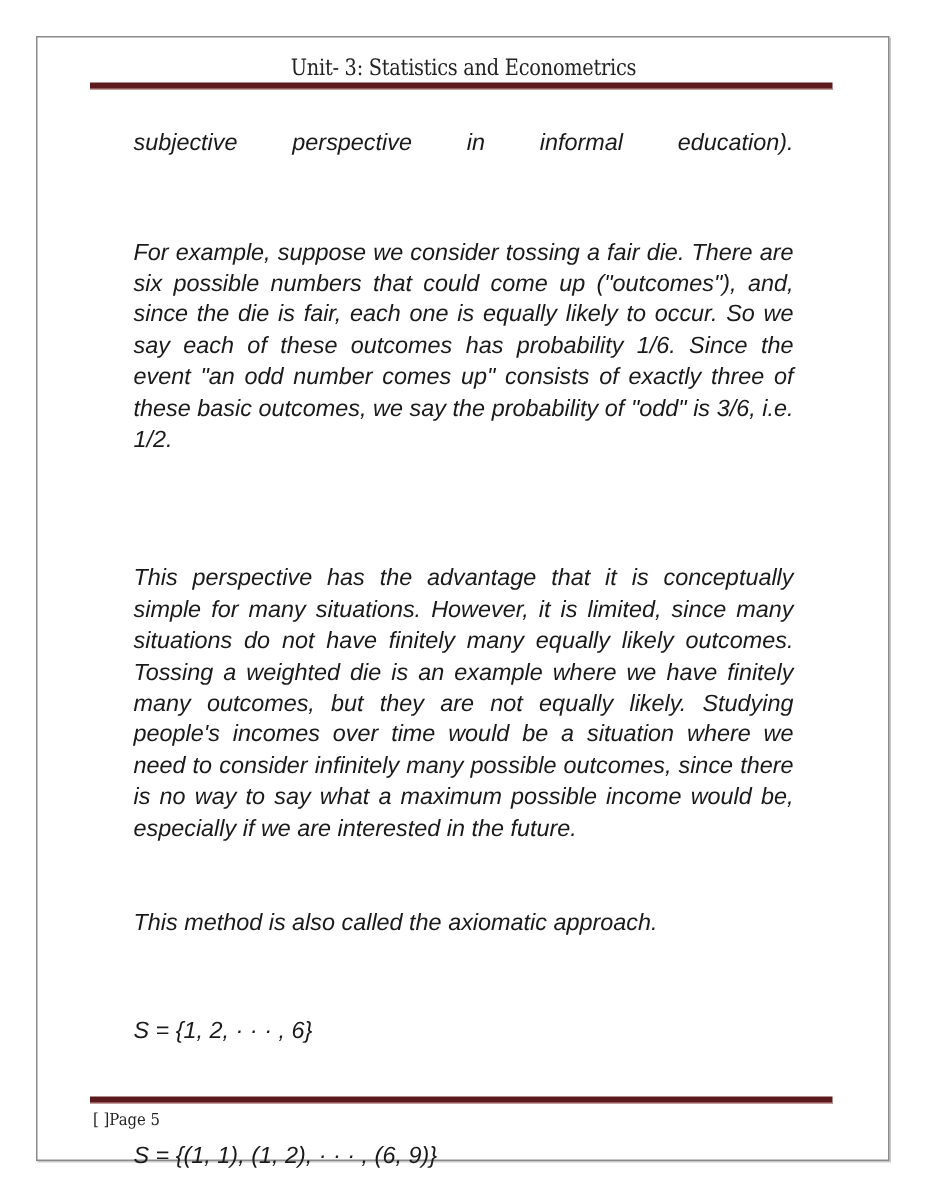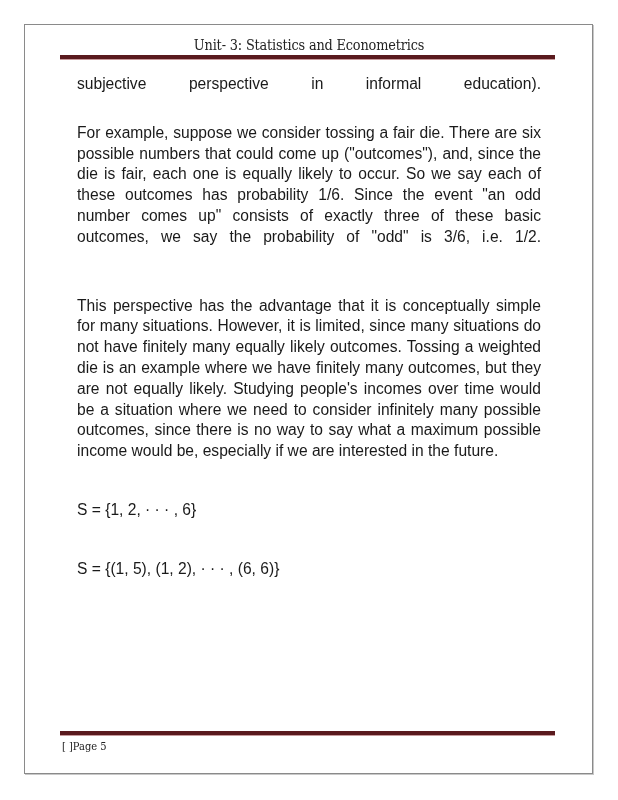--- a/index.html
+++ b/index.html
@@ -57,23 +57,24 @@
       position: absolute;
       left: 73px;
       width: 472px;
       top: 70px;
       font-family: "Liberation Sans", sans-serif;
       font-size: 15.6px;
       line-height: 20.8px;
       color: #1a1a1a;
     }
     .para {
-      margin: 4px;
+      margin: 16px;
       text-align: justify;
       text-align-last: justify;
+      font-style: italic;
     }
     .para.last-normal { text-align-last: left; }
     .gap-lg { height: 20px; }
     .gap-sm { height: 10px; }
 
     .footer-page {
       position: absolute;
       left: 62px;
       top: 740px;
       font-family: "DejaVu Serif", "Liberation Serif", serif;
@@ -92,23 +93,24 @@
 <div class="rule header-rule" style="left: 60px; width: 495px;"></div>
 
 <div class="body-text">
   <p class="para">subjective perspective in informal education).</p>
   <div class="gap-lg"></div>
   <p class="para">For example, suppose we consider tossing a fair die. There are six possible numbers that could come up ("outcomes"), and, since the die is fair, each one is equally likely to occur. So we say each of these outcomes has probability 1/6. Since the event "an odd number comes up" consists of exactly three of these basic outcomes, we say the probability of "odd" is 3/6, i.e. 1/2.</p>
   <div class="gap-lg"></div>
   <div class="gap-lg"></div>
   <p class="para last-normal">This perspective has the advantage that it is conceptually simple for many situations. However, it is limited, since many situations do not have finitely many equally likely outcomes. Tossing a weighted die is an example where we have finitely many outcomes, but they are not equally likely. Studying people's incomes over time would be a situation where we need to consider infinitely many possible outcomes, since there is no way to say what a maximum possible income would be, especially if we are interested in the future.</p>
   <div class="gap-sm"></div>
+  <p class="para last-normal">This method is also called the axiomatic approach.</p>
   <div class="gap-sm"></div>
   <div class="gap-sm"></div>
   <p class="para last-normal">S = {1, 2, · · · , 6}</p>
   <div class="gap-sm"></div>
   <div class="gap-sm"></div>
   <div class="gap-sm"></div>
-  <p class="para last-normal">S = {(1, 5), (1, 2), · · · , (6, 6)}</p>
+  <p class="para last-normal">S = {(1, 1), (1, 2), · · · , (6, 9)}</p>
 </div>
 
 <div class="rule footer-rule" style="left: 60px; width: 495px;"></div>
 <div class="footer-page">[  ]Page 5</div>
 
 </body></html>

